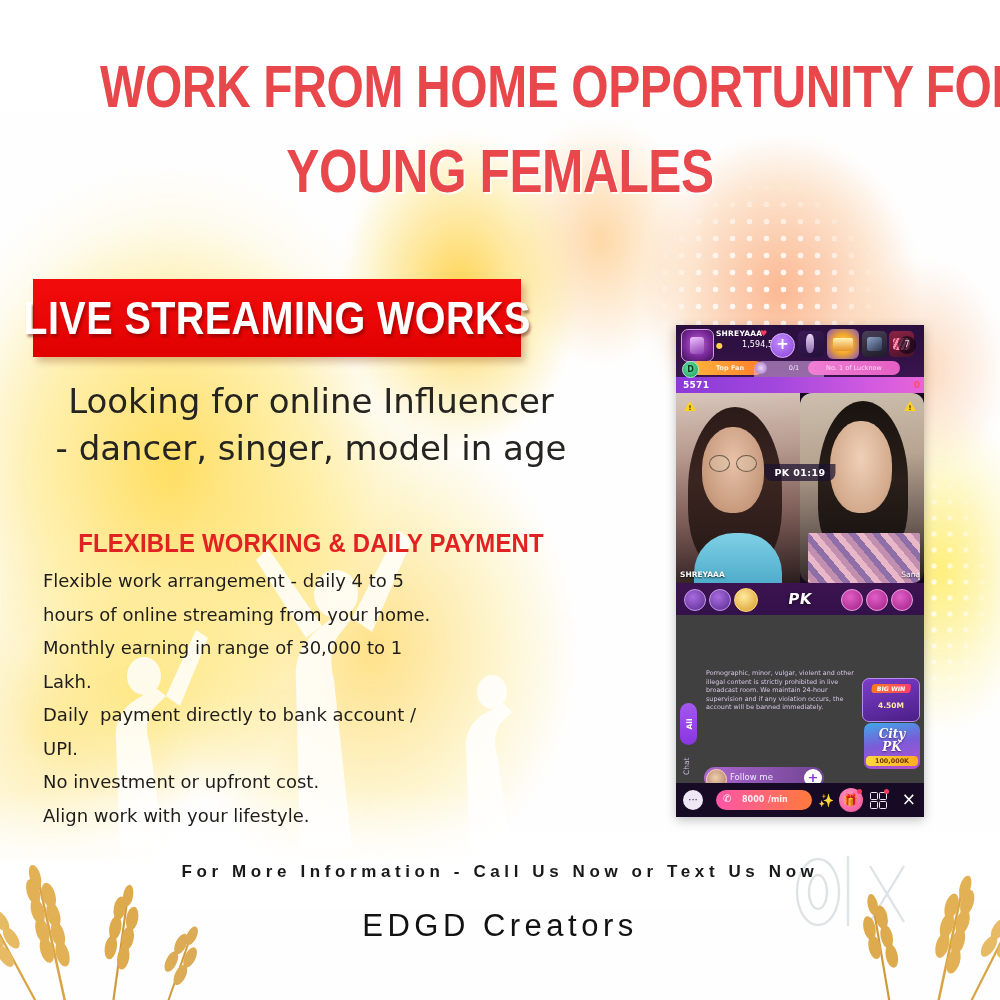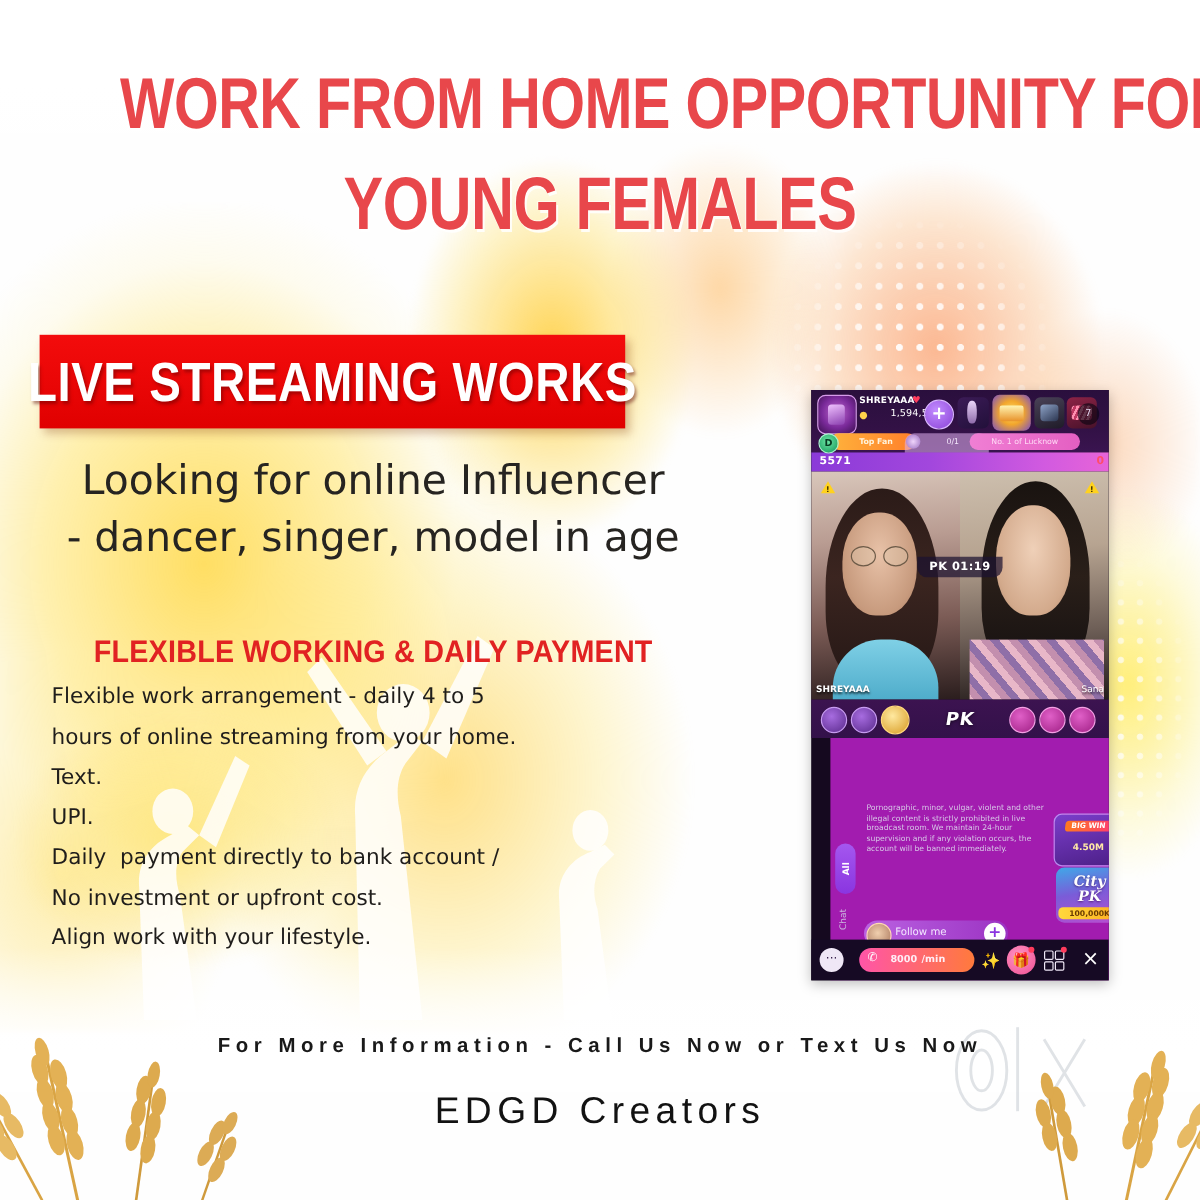--- a/index.html
+++ b/index.html
@@ -246,21 +246,21 @@
     position:absolute;left:0;top:52px;width:248px;height:16px;
     background:linear-gradient(90deg,#8b3ad8 0%,#a247dd 40%,#d15ae0 78%,#e764d8 100%);
   }
   .ph-progress-val{position:absolute;left:7px;top:2.5px;font-size:9px;font-weight:bold;color:#fff;letter-spacing:.3px;}
   .ph-progress-right{position:absolute;right:4px;top:2.5px;font-size:9px;font-weight:bold;color:#ff4d6a;}
 
   
   .ph-video{position:absolute;left:0;top:68px;width:248px;height:190px;display:flex;}
   .ph-pane{position:relative;width:124px;height:190px;overflow:hidden;}
   .ph-pane-l{background:linear-gradient(175deg,#d9c7bb 0%,#b99c92 30%,#7c5c56 65%,#2a1d1d 100%);}
-  .ph-pane-r{background:linear-gradient(175deg,#cdbfae 0%,#b7a491 35%,#6e5f57 70%,#241c1b 100%);}
+  .ph-pane-r{background:linear-gradient(175deg,#cdbfae 0%,#b7a491 35%,#6e5f57 70%,#241c1b 100%);border-radius:12px;}
   .face{position:absolute;border-radius:48% 48% 45% 45%;}
   .pane-l-face{left:26px;top:34px;width:62px;height:86px;background:radial-gradient(ellipse at 50% 40%,#e8c2a8,#c79a7d 70%,#a87b61 100%);}
   .pane-l-hair{left:12px;top:14px;width:94px;height:165px;border-radius:50% 50% 38% 38%;background:linear-gradient(180deg,#2b1b18 0%,#3b2520 45%,#241715 100%);}
   .pane-l-glasses{position:absolute;left:33px;top:62px;width:48px;height:15px;}
   .pane-l-glasses .lens{position:absolute;top:0;width:19px;height:15px;border:1.4px solid #6d5b48;border-radius:50%;background:rgba(220,200,175,.35);}
   .pane-l-body{position:absolute;left:18px;top:140px;width:88px;height:55px;border-radius:40px 40px 0 0;background:linear-gradient(180deg,#7fd0e6,#4aa9c8);}
   .pane-r-face{left:30px;top:28px;width:62px;height:92px;background:radial-gradient(ellipse at 50% 40%,#efd0b8,#d3aa8c 70%,#b0866a 100%);}
   .pane-r-hair{left:18px;top:8px;width:90px;height:160px;border-radius:50% 50% 34% 34%;background:linear-gradient(180deg,#191310 0%,#2a1f19 50%,#141010 100%);}
   .pane-r-body{position:absolute;left:8px;top:140px;width:112px;height:55px;background:repeating-linear-gradient(50deg,#e8b7c8 0 6px,#c38fae 6px 12px,#8f6fa8 12px 18px);}
   .ph-pk-timer{
@@ -290,21 +290,21 @@
   .pk-dot.v{background:radial-gradient(circle at 40% 35%,#a76ce0,#5a2a8c);border:1.2px solid #c79bf0;}
   .pk-dot.m{background:radial-gradient(circle at 40% 35%,#e060c8,#a01f84);border:1.2px solid #f49fe4;}
   .pk-dot.gold{background:radial-gradient(circle at 40% 35%,#ffe9a0,#d79a22);border:1.2px solid #ffd97a;width:22px;height:22px;top:5px;}
   .pk-label{
     position:absolute;left:50%;top:7px;transform:translateX(-50%) skewX(-9deg);
     font-size:15px;font-weight:bold;color:#fff;letter-spacing:.5px;
     text-shadow:0 1px 3px rgba(0,0,0,.6);
   }
 
   
-  .ph-chatarea{position:absolute;left:0;top:290px;width:248px;height:202px;background:#a21caf;margin-left:16px;}
+  .ph-chatarea{position:absolute;left:0;top:290px;width:248px;height:202px;background:#404040;}
   .ph-all-pill{
     position:absolute;left:4px;top:88px;width:17px;height:42px;border-radius:9px;
     background:linear-gradient(180deg,#a457ef,#8a35e0);
   }
   .ph-all-pill span{
     position:absolute;left:50%;top:50%;transform:translate(-50%,-50%) rotate(-90deg);
     font-size:7.5px;color:#fff;font-weight:bold;white-space:nowrap;
   }
   .ph-chat-label{
     position:absolute;left:6px;top:160px;font-size:7.5px;color:#c9b3dd;
@@ -432,23 +432,24 @@
   <div class="intro">
     <div class="intro-line">Looking for online Influencer</div>
     <div class="intro-line">- dancer, singer, model in age</div>
   </div>
 
   <div class="subred">FLEXIBLE WORKING &amp; DAILY PAYMENT</div>
 
   <div class="body-copy">
     <div class="body-line">Flexible work arrangement - daily 4 to 5</div>
     <div class="body-line">hours of online streaming from your home.</div>
-    <div class="body-line">Text.</div>
+    <div class="body-line">Monthly earning in range of 30,000 to 1</div>
+    <div class="body-line">Lakh.</div>
+    <div class="body-line">Daily  payment directly to bank account /</div>
     <div class="body-line">UPI.</div>
-    <div class="body-line">Daily  payment directly to bank account /</div>
     <div class="body-line">No investment or upfront cost.</div>
     <div class="body-line">Align work with your lifestyle.</div>
   </div>
 
   <div class="phone">
 
     <div class="ph-topbar">
       <div class="ph-avatar"></div>
       <div class="ph-name">SHREYAAA</div>
       <div class="ph-heart">♥</div>

